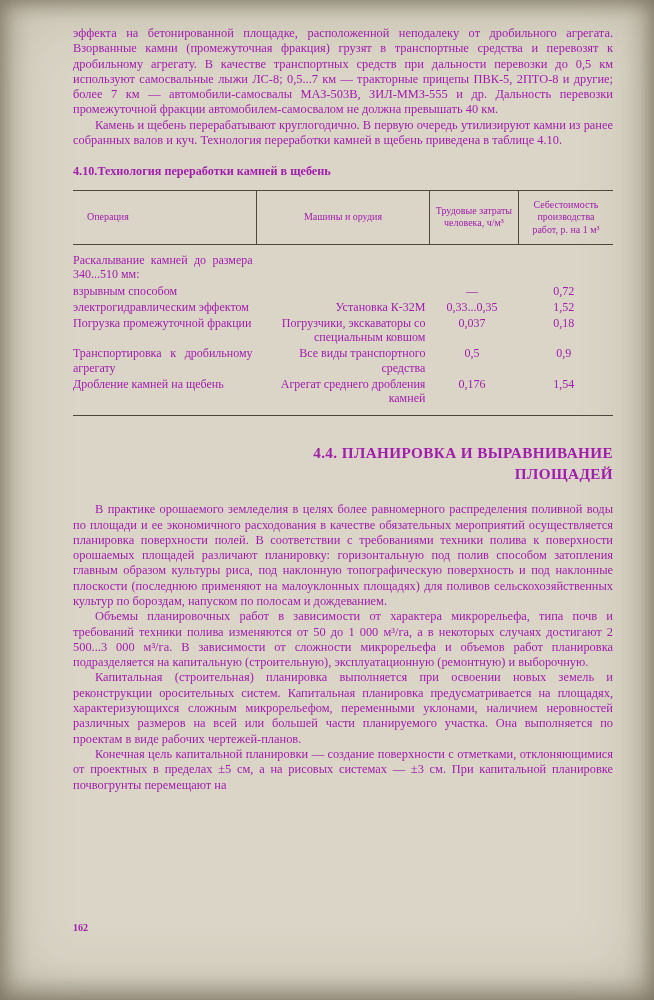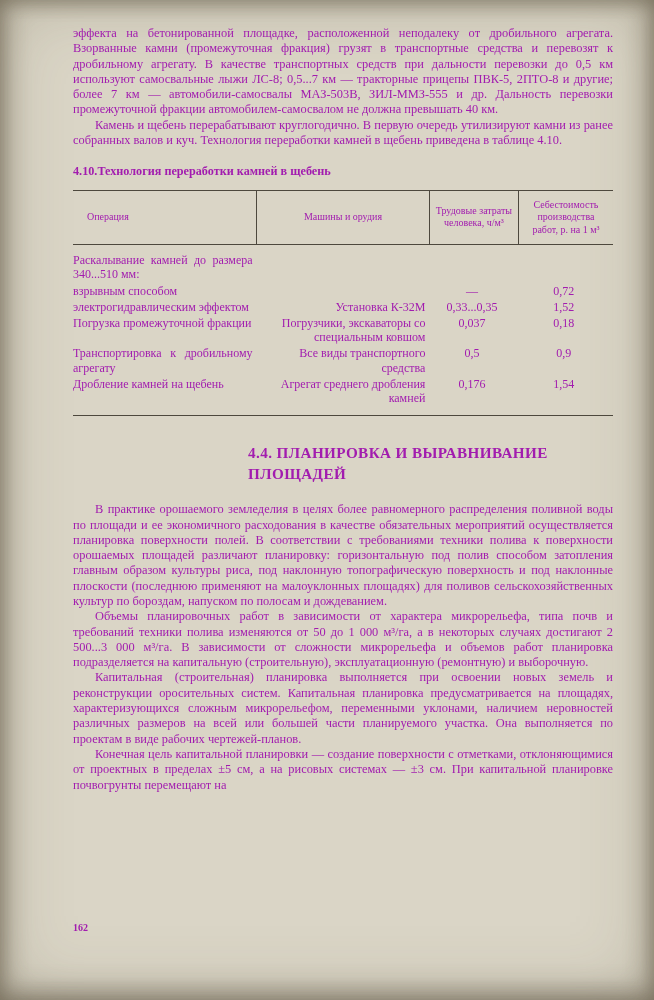--- a/index.html
+++ b/index.html
@@ -71,21 +71,21 @@
   .col-op{width:34%;}
   .col-mach{width:32%;}
   .col-labor{width:16.5%;}
   .col-cost{width:17.5%;}
   .section-heading{
     font-weight:bold;
     font-size:15.2px;
     line-height:21px;
     letter-spacing:.4px;
     margin:26px 0 18px 175px;
-    text-align:left;
+    text-align:right;
   }
   .page-number{
     position:absolute;
     left:73px;top:922px;
     font-size:10px;
     font-weight:bold;
   }
 </style>
 </head>
 <body>

